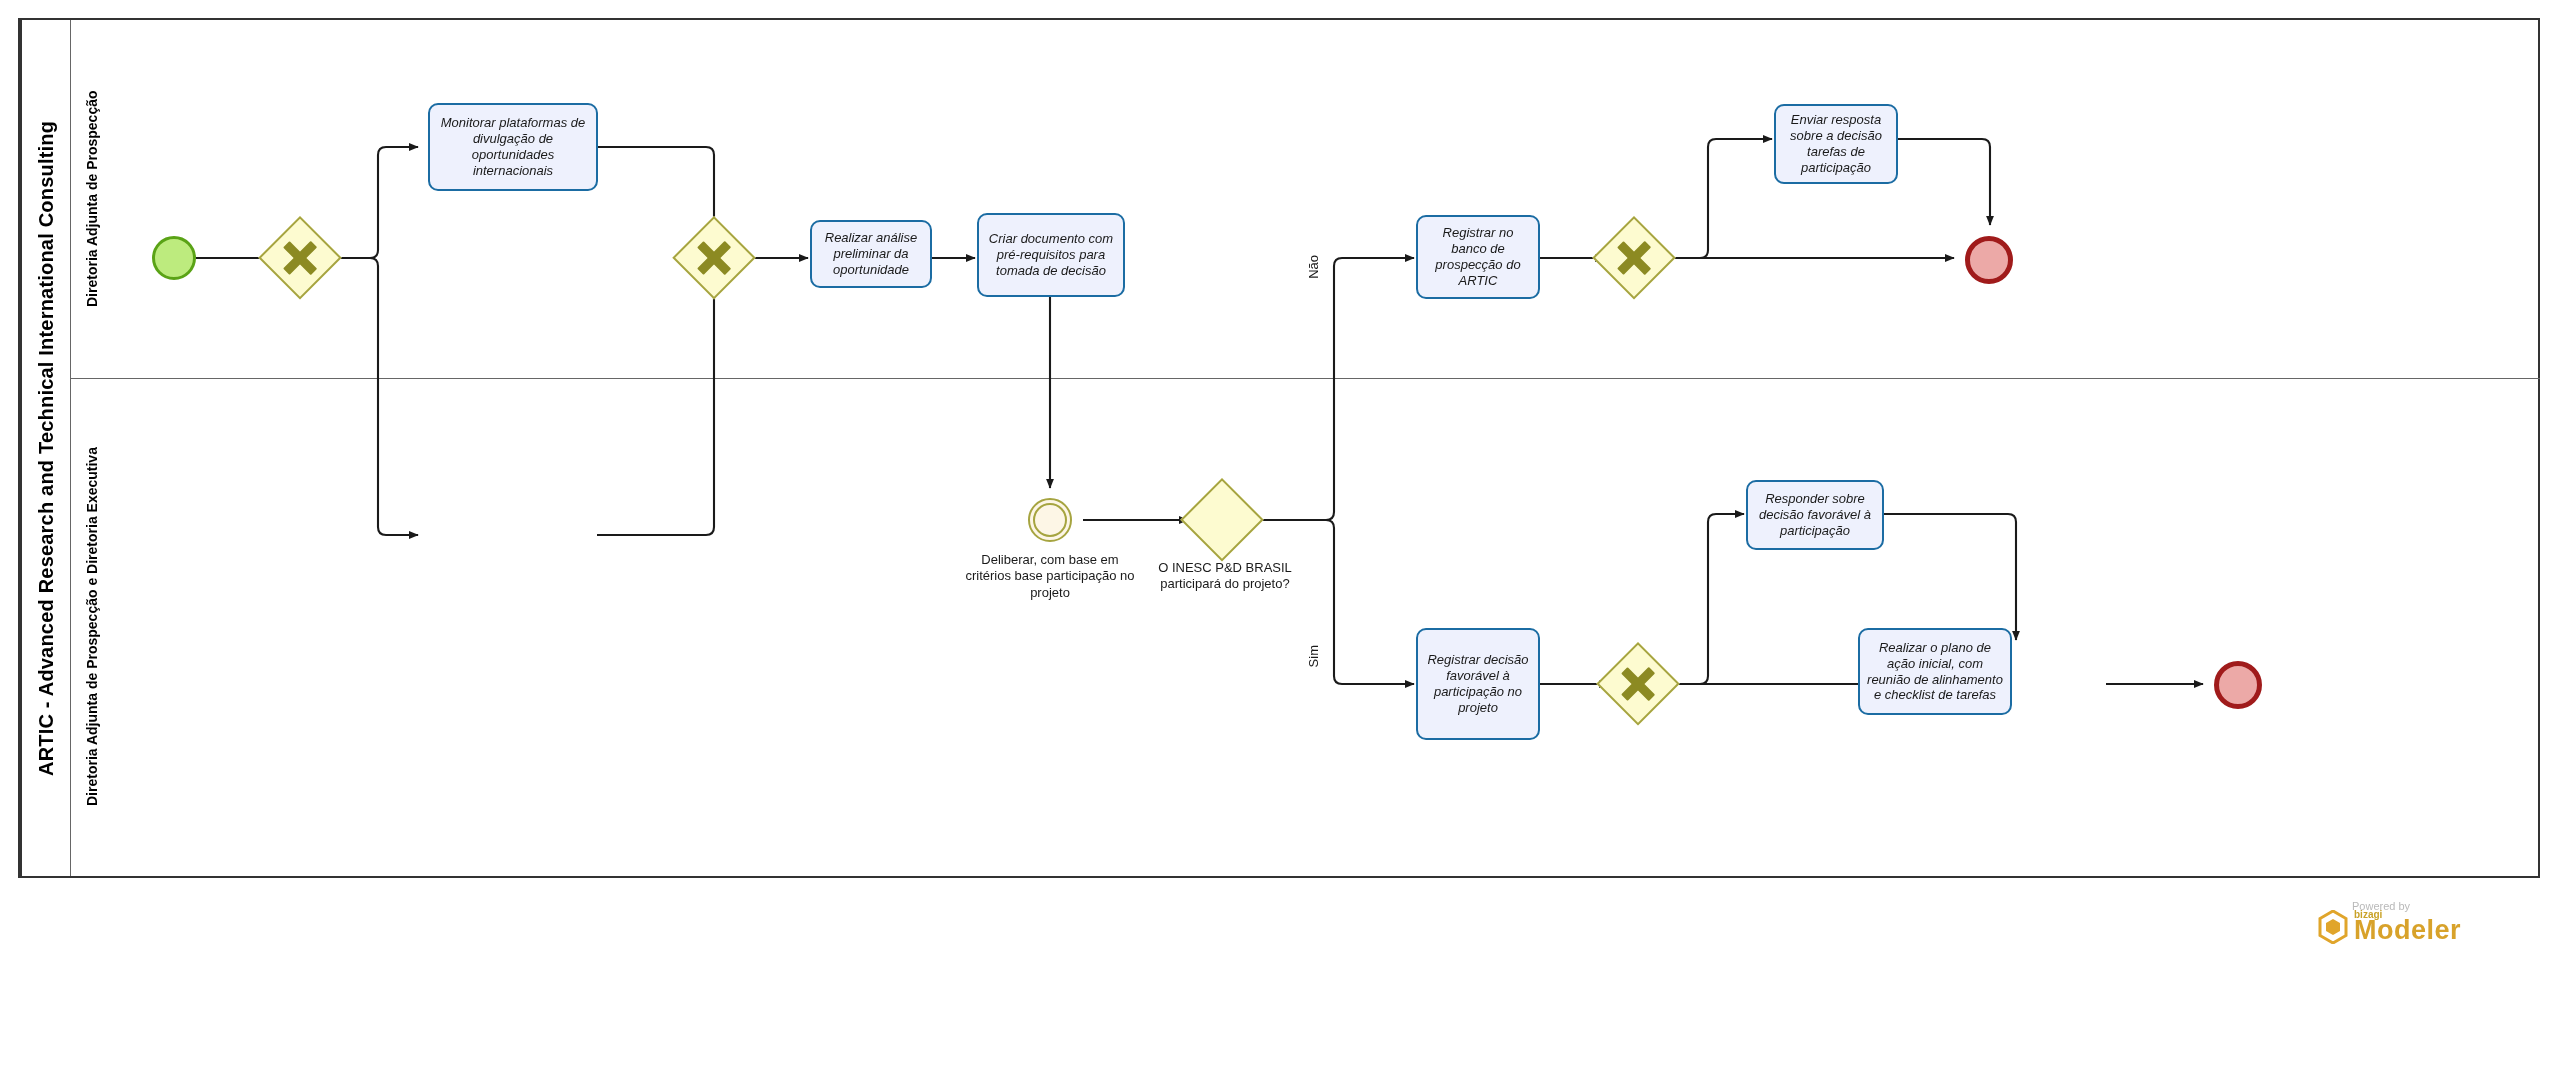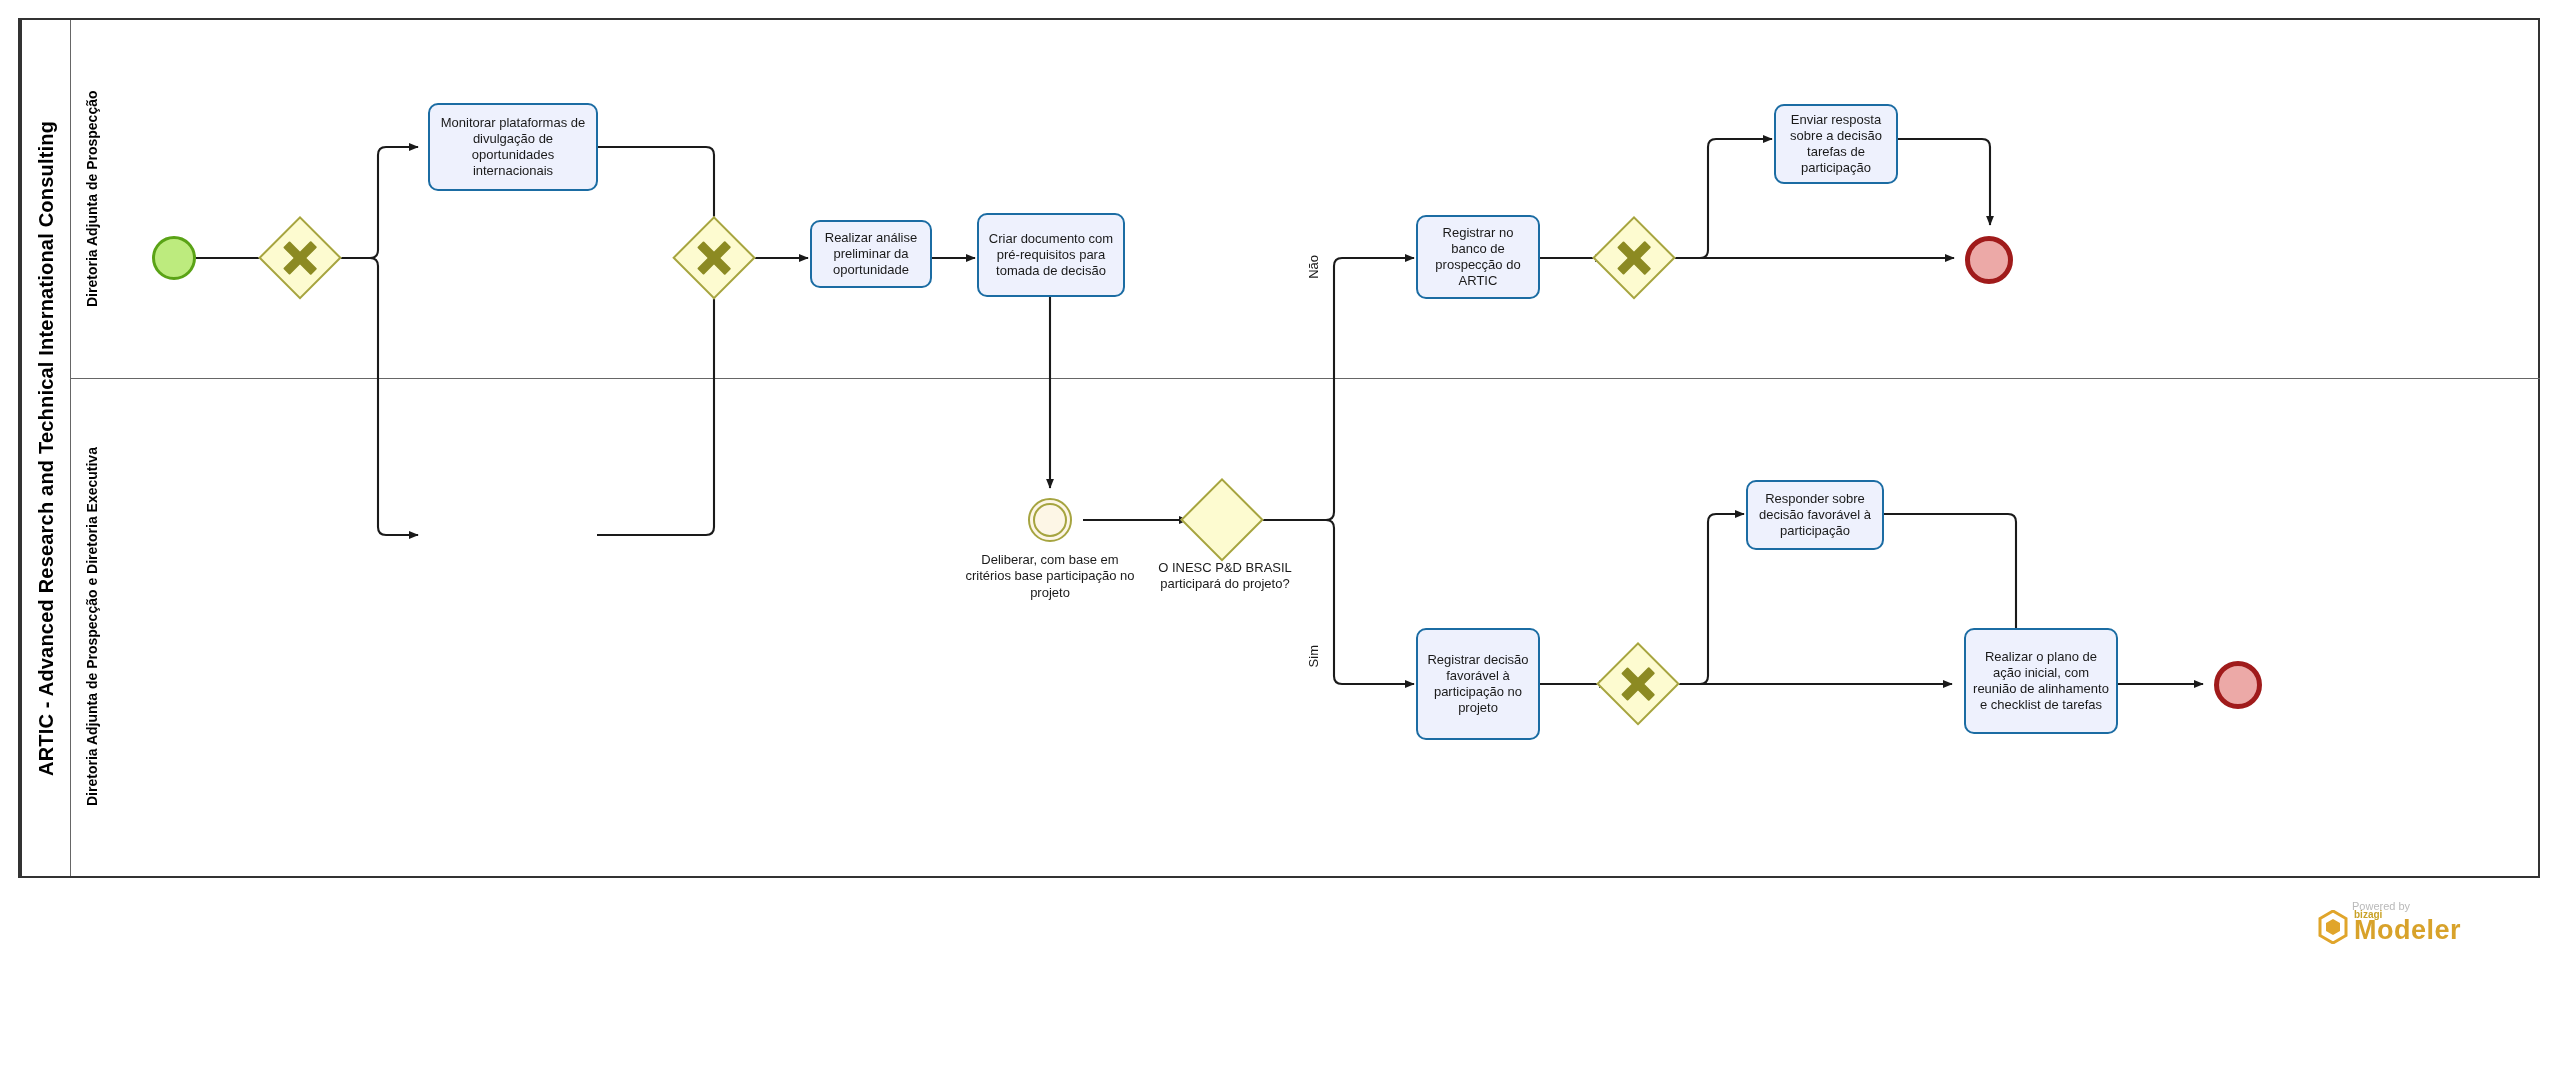--- a/index.html
+++ b/index.html
@@ -23,21 +23,21 @@
   }
   .lane-divider{position:absolute;height:1px;background:#666;}
 
   
   .task{
     position:absolute;box-sizing:border-box;
     background:#eef1fd;border:2px solid #1b6ca3;border-radius:10px;
     display:flex;align-items:center;justify-content:center;text-align:center;
     font-size:13px;line-height:1.22;color:#1a1a1a;padding:4px 6px;
   }
-  .task span{display:block;width:100%;}
+  .task span{display:block;width:100%;font-style:italic;}
 
   
   .event{position:absolute;border-radius:50%;box-sizing:border-box;}
   .event-start{background:#bdeb7e;border:3px solid #5aa316;}
   .event-end{background:#eca9a7;border:5px solid #a01b1b;}
   .event-inter-outer{background:#fdf6e6;border:2px solid #a6a440;border-radius:50%;box-sizing:border-box;position:absolute;}
   .event-inter-inner{background:#fdf6e6;border:2px solid #a6a440;border-radius:50%;box-sizing:border-box;position:absolute;}
 
   
   .gw{position:absolute;}
@@ -205,21 +205,21 @@
   </div>
 
   <div class="task" style="left:1416px;top:628px;width:124px;height:112px;">
     <span>Registrar decisão favorável à participação no projeto</span>
   </div>
 
   <div class="task" style="left:1746px;top:480px;width:138px;height:70px;">
     <span>Responder sobre decisão favorável à participação</span>
   </div>
 
-  <div class="task" style="left:1964px;top:628px;width:154px;height:106px;">
+  <div class="task" style="left:1858px;top:628px;width:154px;height:87px;">
     <span>Realizar o plano de ação inicial, com reunião de alinhamento  e checklist de tarefas</span>
   </div>
 
   <div class="wm" style="left:2318px;top:900px;">
     <div class="powered">Powered by</div>
     <div class="row">
       <div class="logo">
         <svg viewBox="0 0 30 34" width="30" height="34">
           <polygon points="15,1 28,8.5 28,25.5 15,33 2,25.5 2,8.5" fill="none" stroke="#e0a52b" stroke-width="3"></polygon>
           <polygon points="15,9 22,13 22,21 15,25 8,21 8,13" fill="#e0a52b"></polygon>

